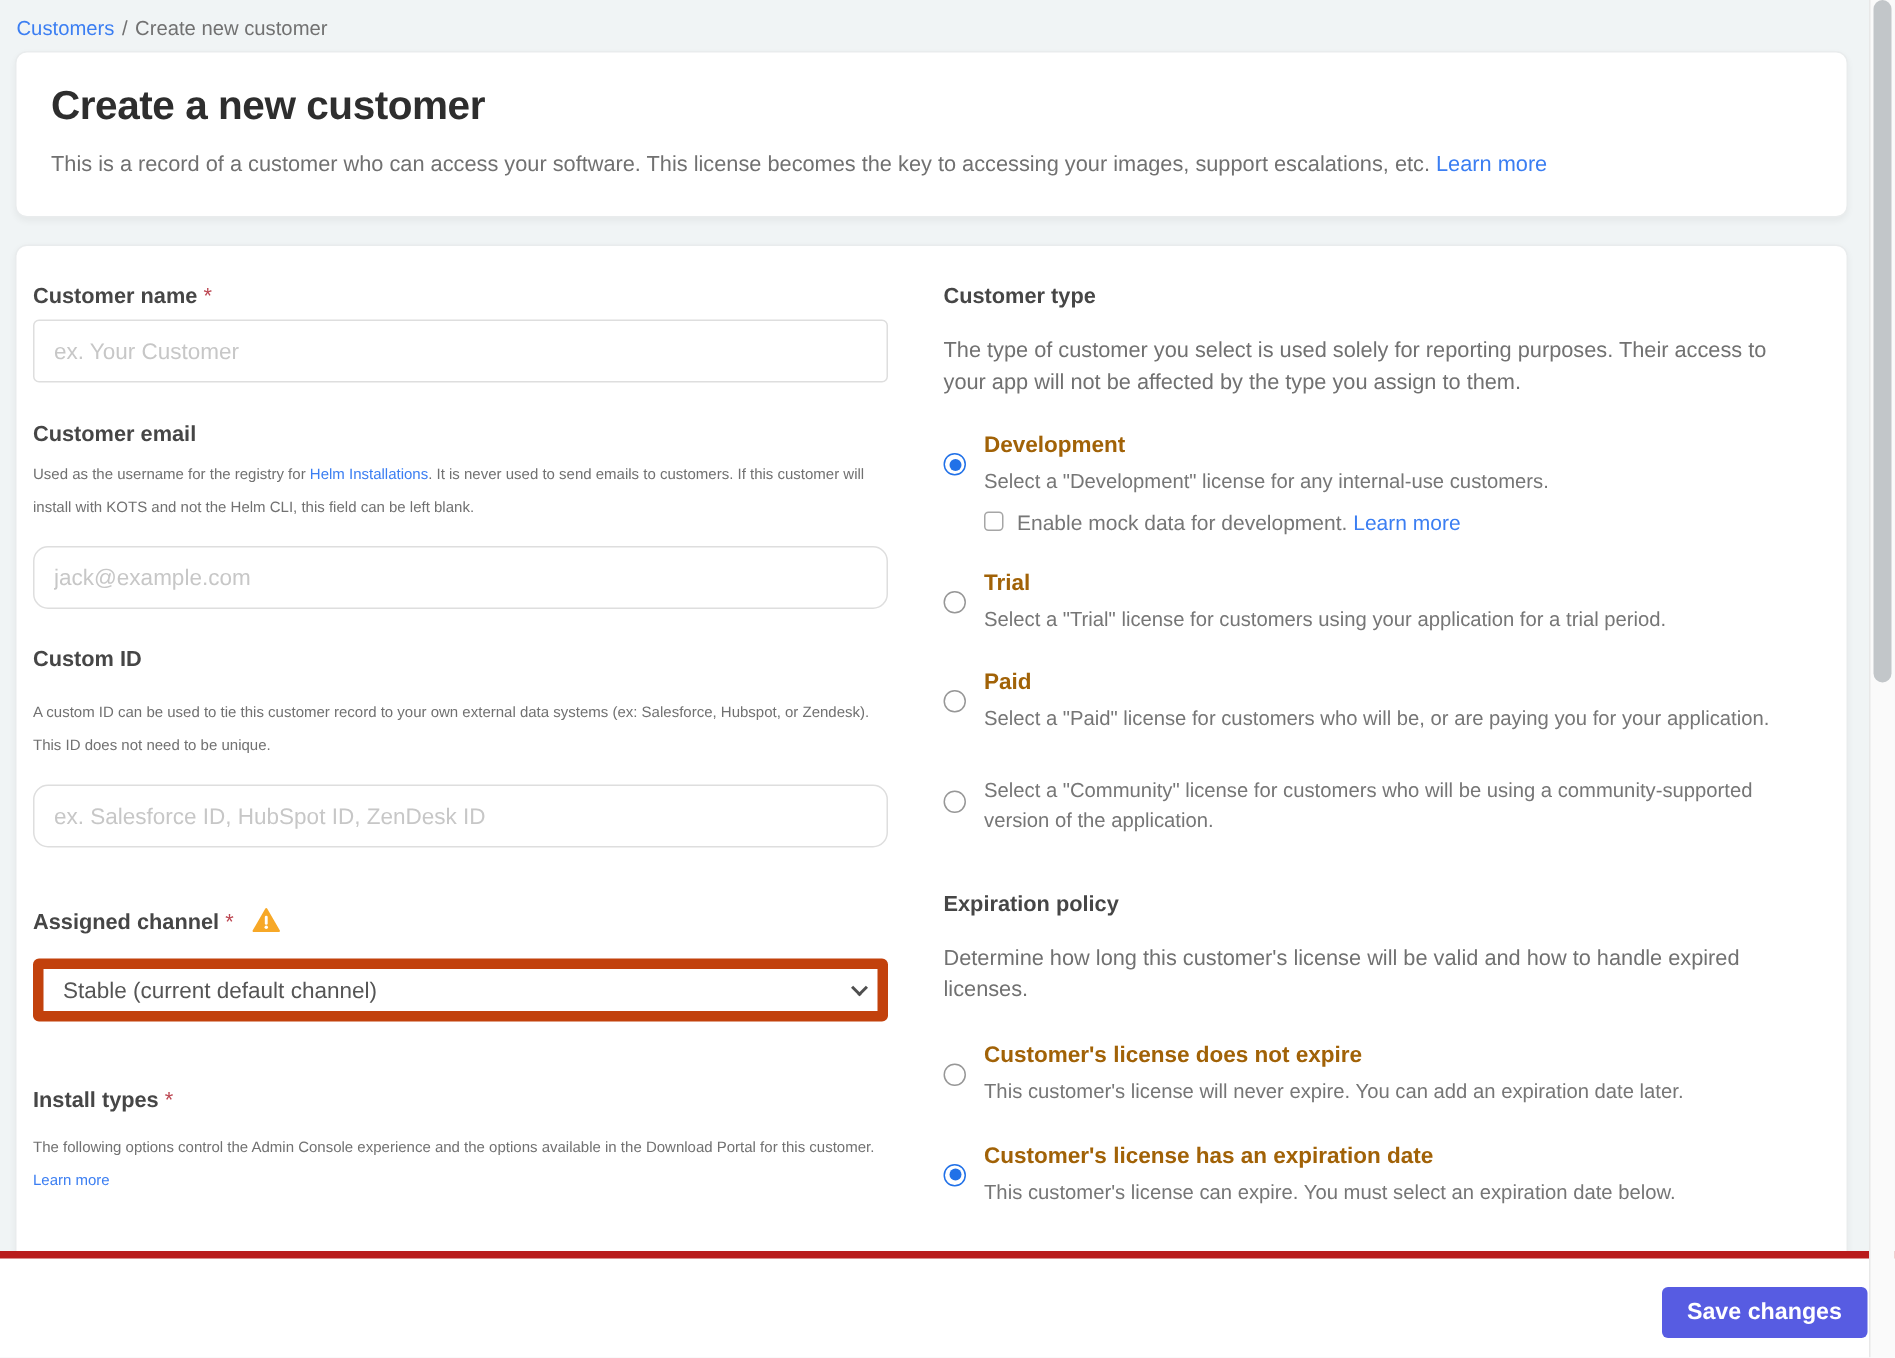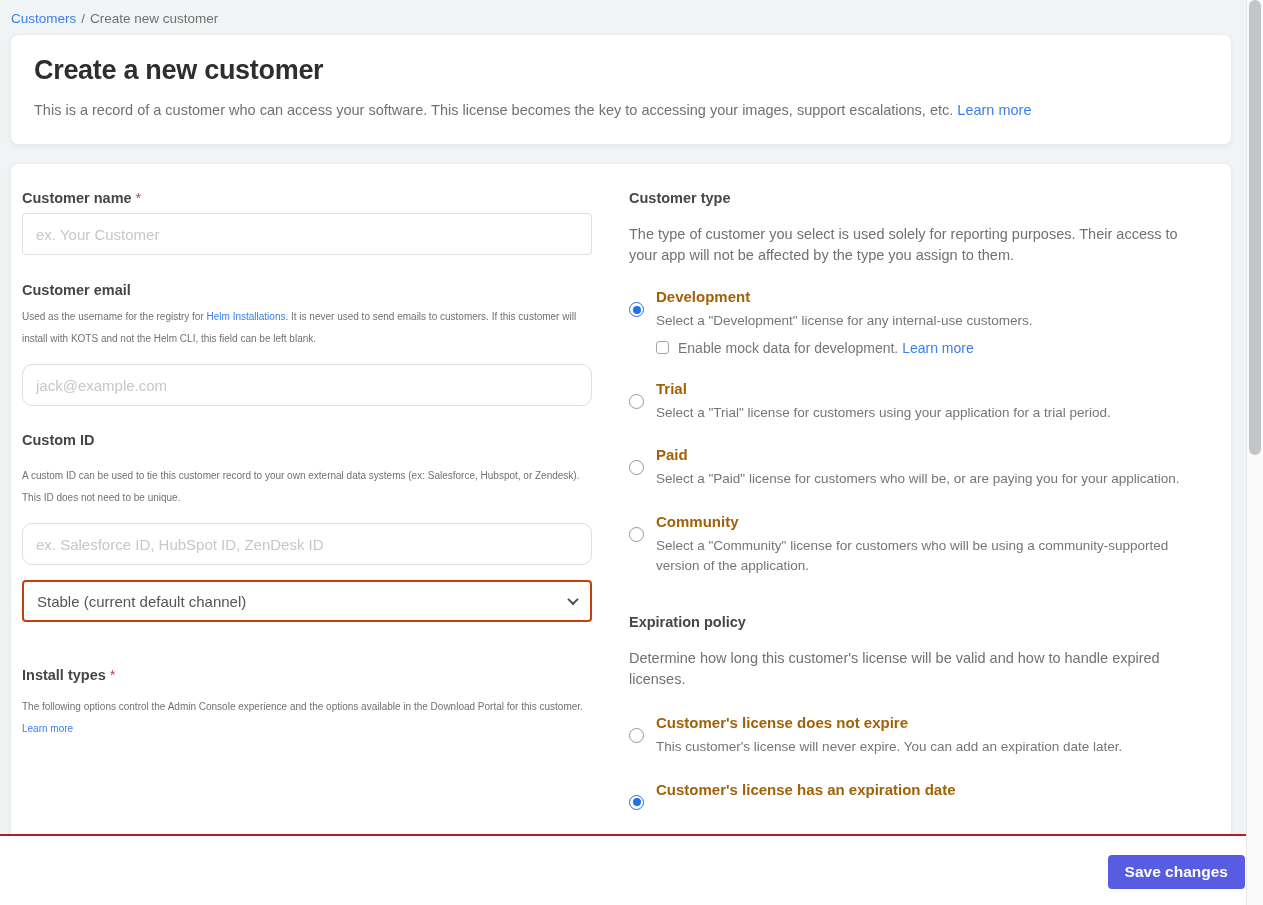--- a/index.html
+++ b/index.html
@@ -45,21 +45,21 @@
   .m-custom  { margin-top:25px; }
   .m-desc2   { margin-top:16px; }
   .m-channel { margin-top:40px; }
   .m-select  { margin-top:15px; }
   .m-install { margin-top:44px; }
   .m-desc3   { margin-top:12px; }
   
   .select-wrap { position:relative; }
   .select-wrap select {
     -webkit-appearance:none; appearance:none;
-    width:100%; height:42px; border:2px solid #c2410c; border-radius:4px;
+    width:100%; height:42px; border:7px solid #c2410c; border-radius:4px;
     padding:0 42px 0 13px; font-size:15px; color:#555; background:#fff;
     font-family:inherit; outline:none;
   }
   .chevron {
     position:absolute; right:15px; top:50%; width:8px; height:8px;
     border-right:2px solid #4f4f4f; border-bottom:2px solid #4f4f4f;
     transform:translateY(-68%) rotate(45deg); pointer-events:none;
   }
   .warn-icon { margin-left:8px; vertical-align:-3px; }
   
@@ -76,21 +76,21 @@
   .opt-body { margin-left:12px; }
   .opt-title { font-size:15px; font-weight:700; color:#a16207; line-height:19px; }
   .opt-desc { margin-top:5px; font-size:13.5px; line-height:1.45; color:#767676; }
   .check-row { display:flex; align-items:center; margin-top:9px; cursor:pointer; }
   .checkbox { flex:none; width:13px; height:13px; border:1.5px solid #a6a6a6; border-radius:3px; background:#fff; margin-right:9px; }
   .check-label { font-size:14px; color:#767676; }
   .m-expiration { margin-top:38px; }
   
   .footer {
     position:absolute; left:0; right:0; bottom:0; height:71px;
-    background:#fff; border-top:2px solid #b91c1c; z-index:40;
+    background:#fff; border-top:5px solid #b91c1c; z-index:40;
   }
   .save-btn {
     position:absolute; right:18px; top:19px; height:34px; padding:0 17px;
     background:#575ce2; color:#fff; border:none; border-radius:4px;
     font-size:15.5px; font-weight:700; font-family:inherit; cursor:pointer;
   }
   
   .scrollbar {
     position:absolute; top:0; right:0; width:17px; height:905px;
     background:#fafafa; border-left:1px solid #e8e8e8; z-index:50;
@@ -127,20 +127,28 @@
     <div class="field-label m-email">Customer email</div>
     <div class="help m-desc">
       <span>Used as the username for the registry for </span><a class="link">Helm Installations</a><span>. It is never used to send emails to customers. If this customer will install with KOTS and not the Helm CLI, this field can be left blank.</span>
     </div>
     <input class="text-input m-input2" type="text" placeholder="jack@example.com" style="">
 
     <div class="field-label m-custom">Custom ID</div>
     <div class="help m-desc2">A custom ID can be used to tie this customer record to your own external data systems (ex: Salesforce, Hubspot, or Zendesk). This ID does not need to be unique.</div>
     <input class="text-input m-input2" type="text" placeholder="ex. Salesforce ID, HubSpot ID, ZenDesk ID" style="">
 
+    <div class="field-label m-channel">
+      <span>Assigned channel</span><span class="req">*</span>
+      <svg class="warn-icon" width="19" height="17" viewBox="0 0 19 17">
+        <path d="M9.5 1.2 L17.8 15.6 L1.2 15.6 Z" fill="#f7a827" stroke="#f7a827" stroke-width="1.6" stroke-linejoin="round"></path>
+        <line x1="9.5" y1="6.4" x2="9.5" y2="10.6" stroke="#fff" stroke-width="1.9" stroke-linecap="round"></line>
+        <circle cx="9.5" cy="13.2" r="1.15" fill="#fff"></circle>
+      </svg>
+    </div>
     <div class="select-wrap m-select">
       <select>
         <option>Stable (current default channel)</option>
       </select>
       <span class="chevron"></span>
     </div>
 
     <div class="field-label m-install">
       <span>Install types</span><span class="req">*</span>
     </div>
@@ -182,40 +190,40 @@
       <span class="radio"></span>
       <div class="opt-body">
         <div class="opt-title">Paid</div>
         <div class="opt-desc">Select a "Paid" license for customers who will be, or are paying you for your application.</div>
       </div>
     </div>
 
     <div class="opt">
       <span class="radio"></span>
       <div class="opt-body">
-        <div class="opt-title">Community</div>
         <div class="opt-desc">Select a "Community" license for customers who will be using a community-supported version of the application.</div>
       </div>
     </div>
 
     <div class="section-label m-expiration">Expiration policy</div>
     <div class="section-desc">Determine how long this customer's license will be valid and how to handle expired licenses.</div>
 
     <div class="opt">
       <span class="radio"></span>
       <div class="opt-body">
         <div class="opt-title">Customer's license does not expire</div>
         <div class="opt-desc">This customer's license will never expire. You can add an expiration date later.</div>
       </div>
     </div>
 
     <div class="opt">
       <span class="radio selected"></span>
       <div class="opt-body">
         <div class="opt-title">Customer's license has an expiration date</div>
+        <div class="opt-desc">This customer's license can expire. You must select an expiration date below.</div>
       </div>
     </div>
 
   </div>
 </div>
 
 <div class="footer">
   <button class="save-btn">Save changes</button>
 </div>
 

